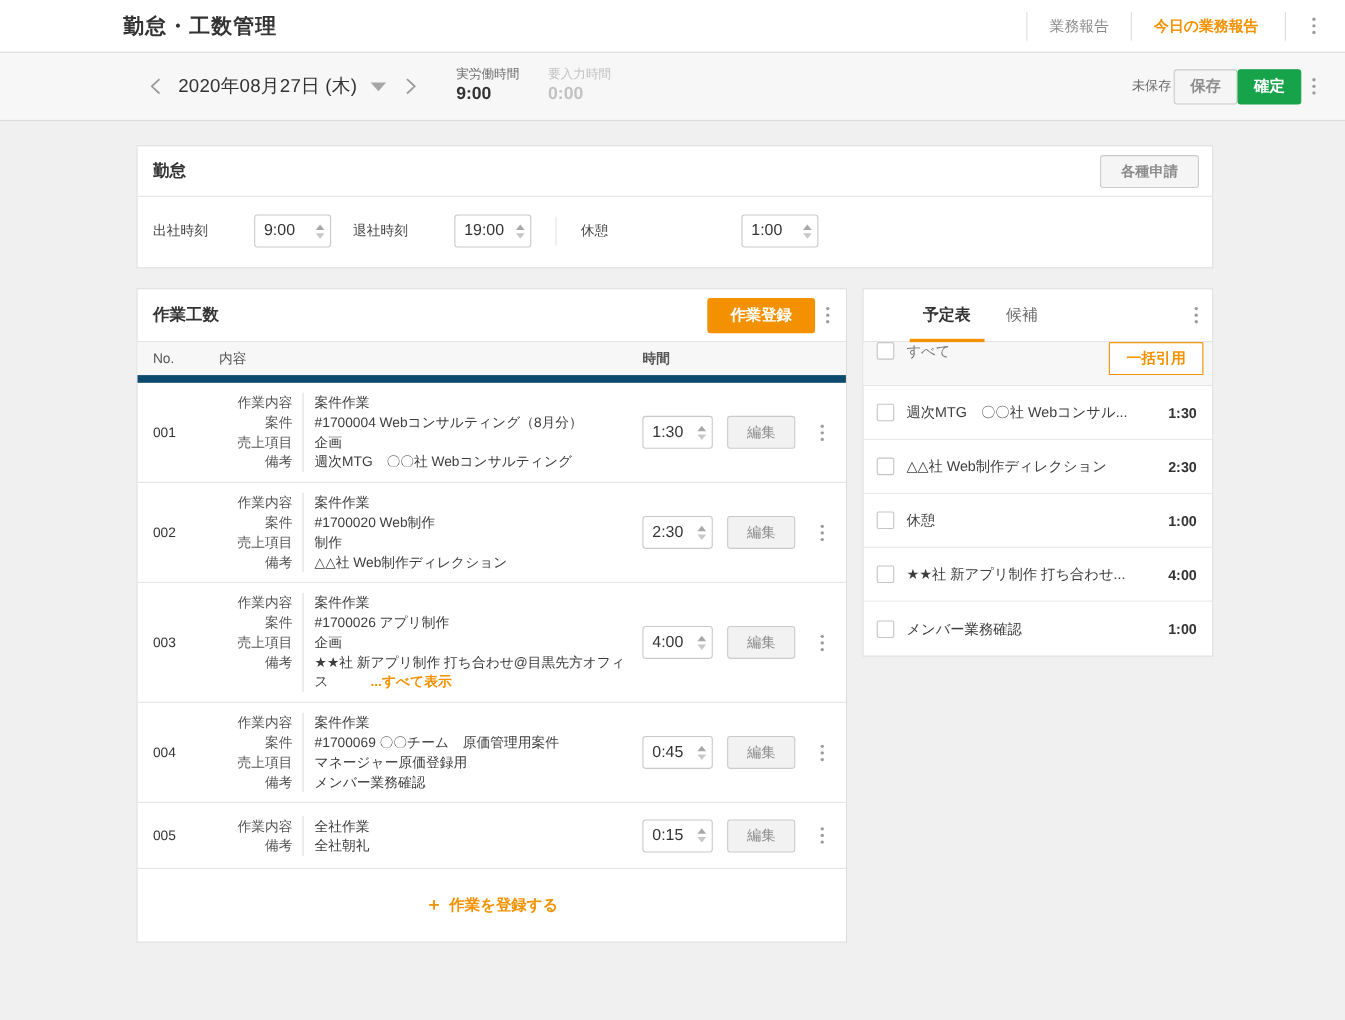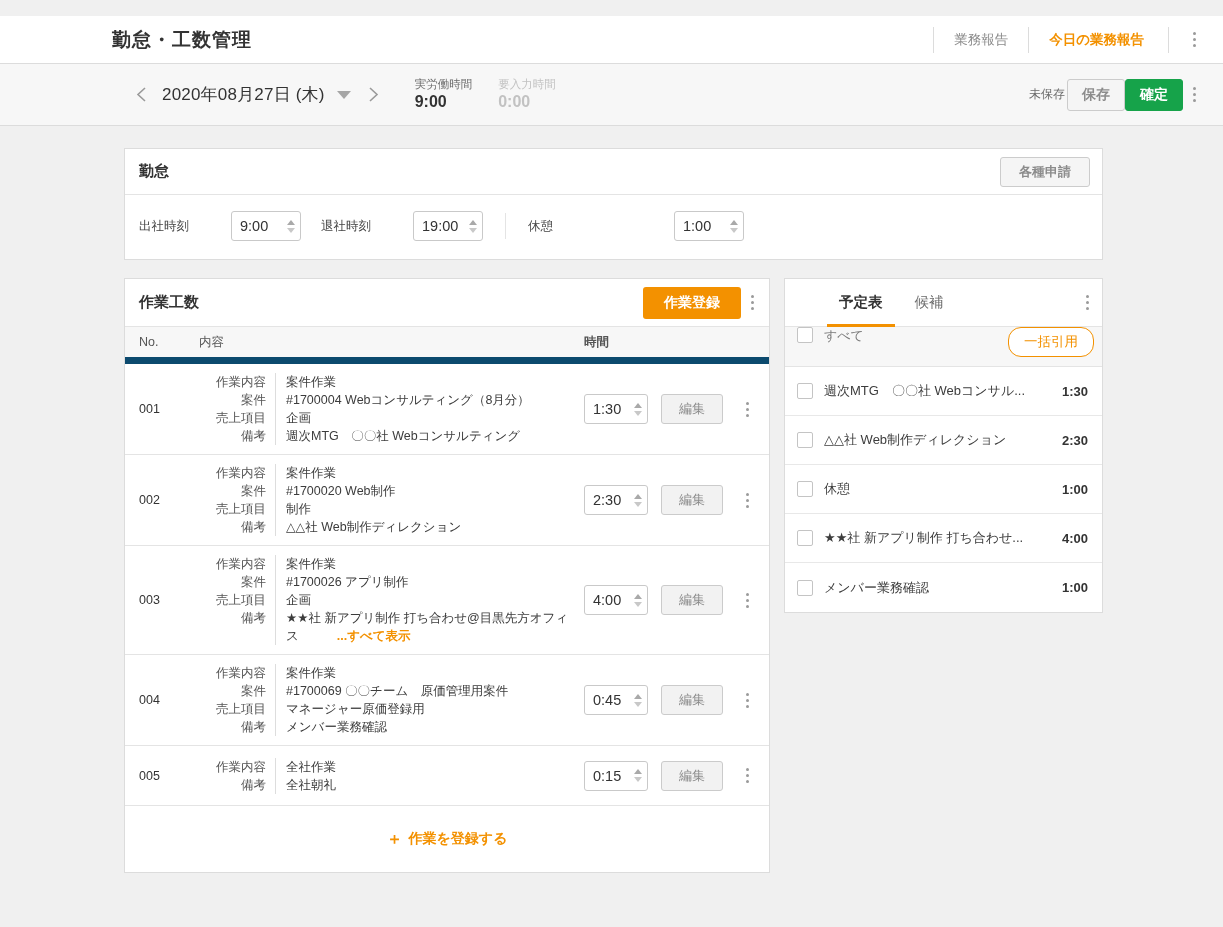--- a/index.html
+++ b/index.html
@@ -19,21 +19,20 @@
 
   
   .topbar {
     height: 48px;
     background: #ffffff;
     border-bottom: 1px solid #dcdcdc;
     display: flex;
     align-items: center;
     padding: 0 18px 0 0;
     position: relative;
-    margin-top: 16px;
   }
   .app-title {
     font-size: 19px;
     font-weight: bold;
     color: #333333;
     letter-spacing: 1px;
     margin-left: 112px;
   }
   .topbar-right {
     margin-left: auto;
@@ -400,24 +399,24 @@
     border-radius: 2px;
     flex: none;
     cursor: pointer;
   }
   .all-label { font-size: 13px; color: #7a7a7a; margin-left: 11px; }
   .btn-bulk {
     margin-left: auto;
     border: 1px solid #f39100;
     background: #fff;
     color: #f39100;
-    font-weight: normal;
+    font-weight: bold;
     font-size: 13.5px;
     width: 86px; height: 30px;
-    border-radius: 13px;
+    border-radius: 1px;
   }
   .sched-item {
     display: flex;
     align-items: center;
     height: 49px;
     border-bottom: 1px solid #e8e8e8;
     padding: 0 14px 0 12px;
   }
   .sched-item:last-child { border-bottom: 0; }
   .sched-text {

